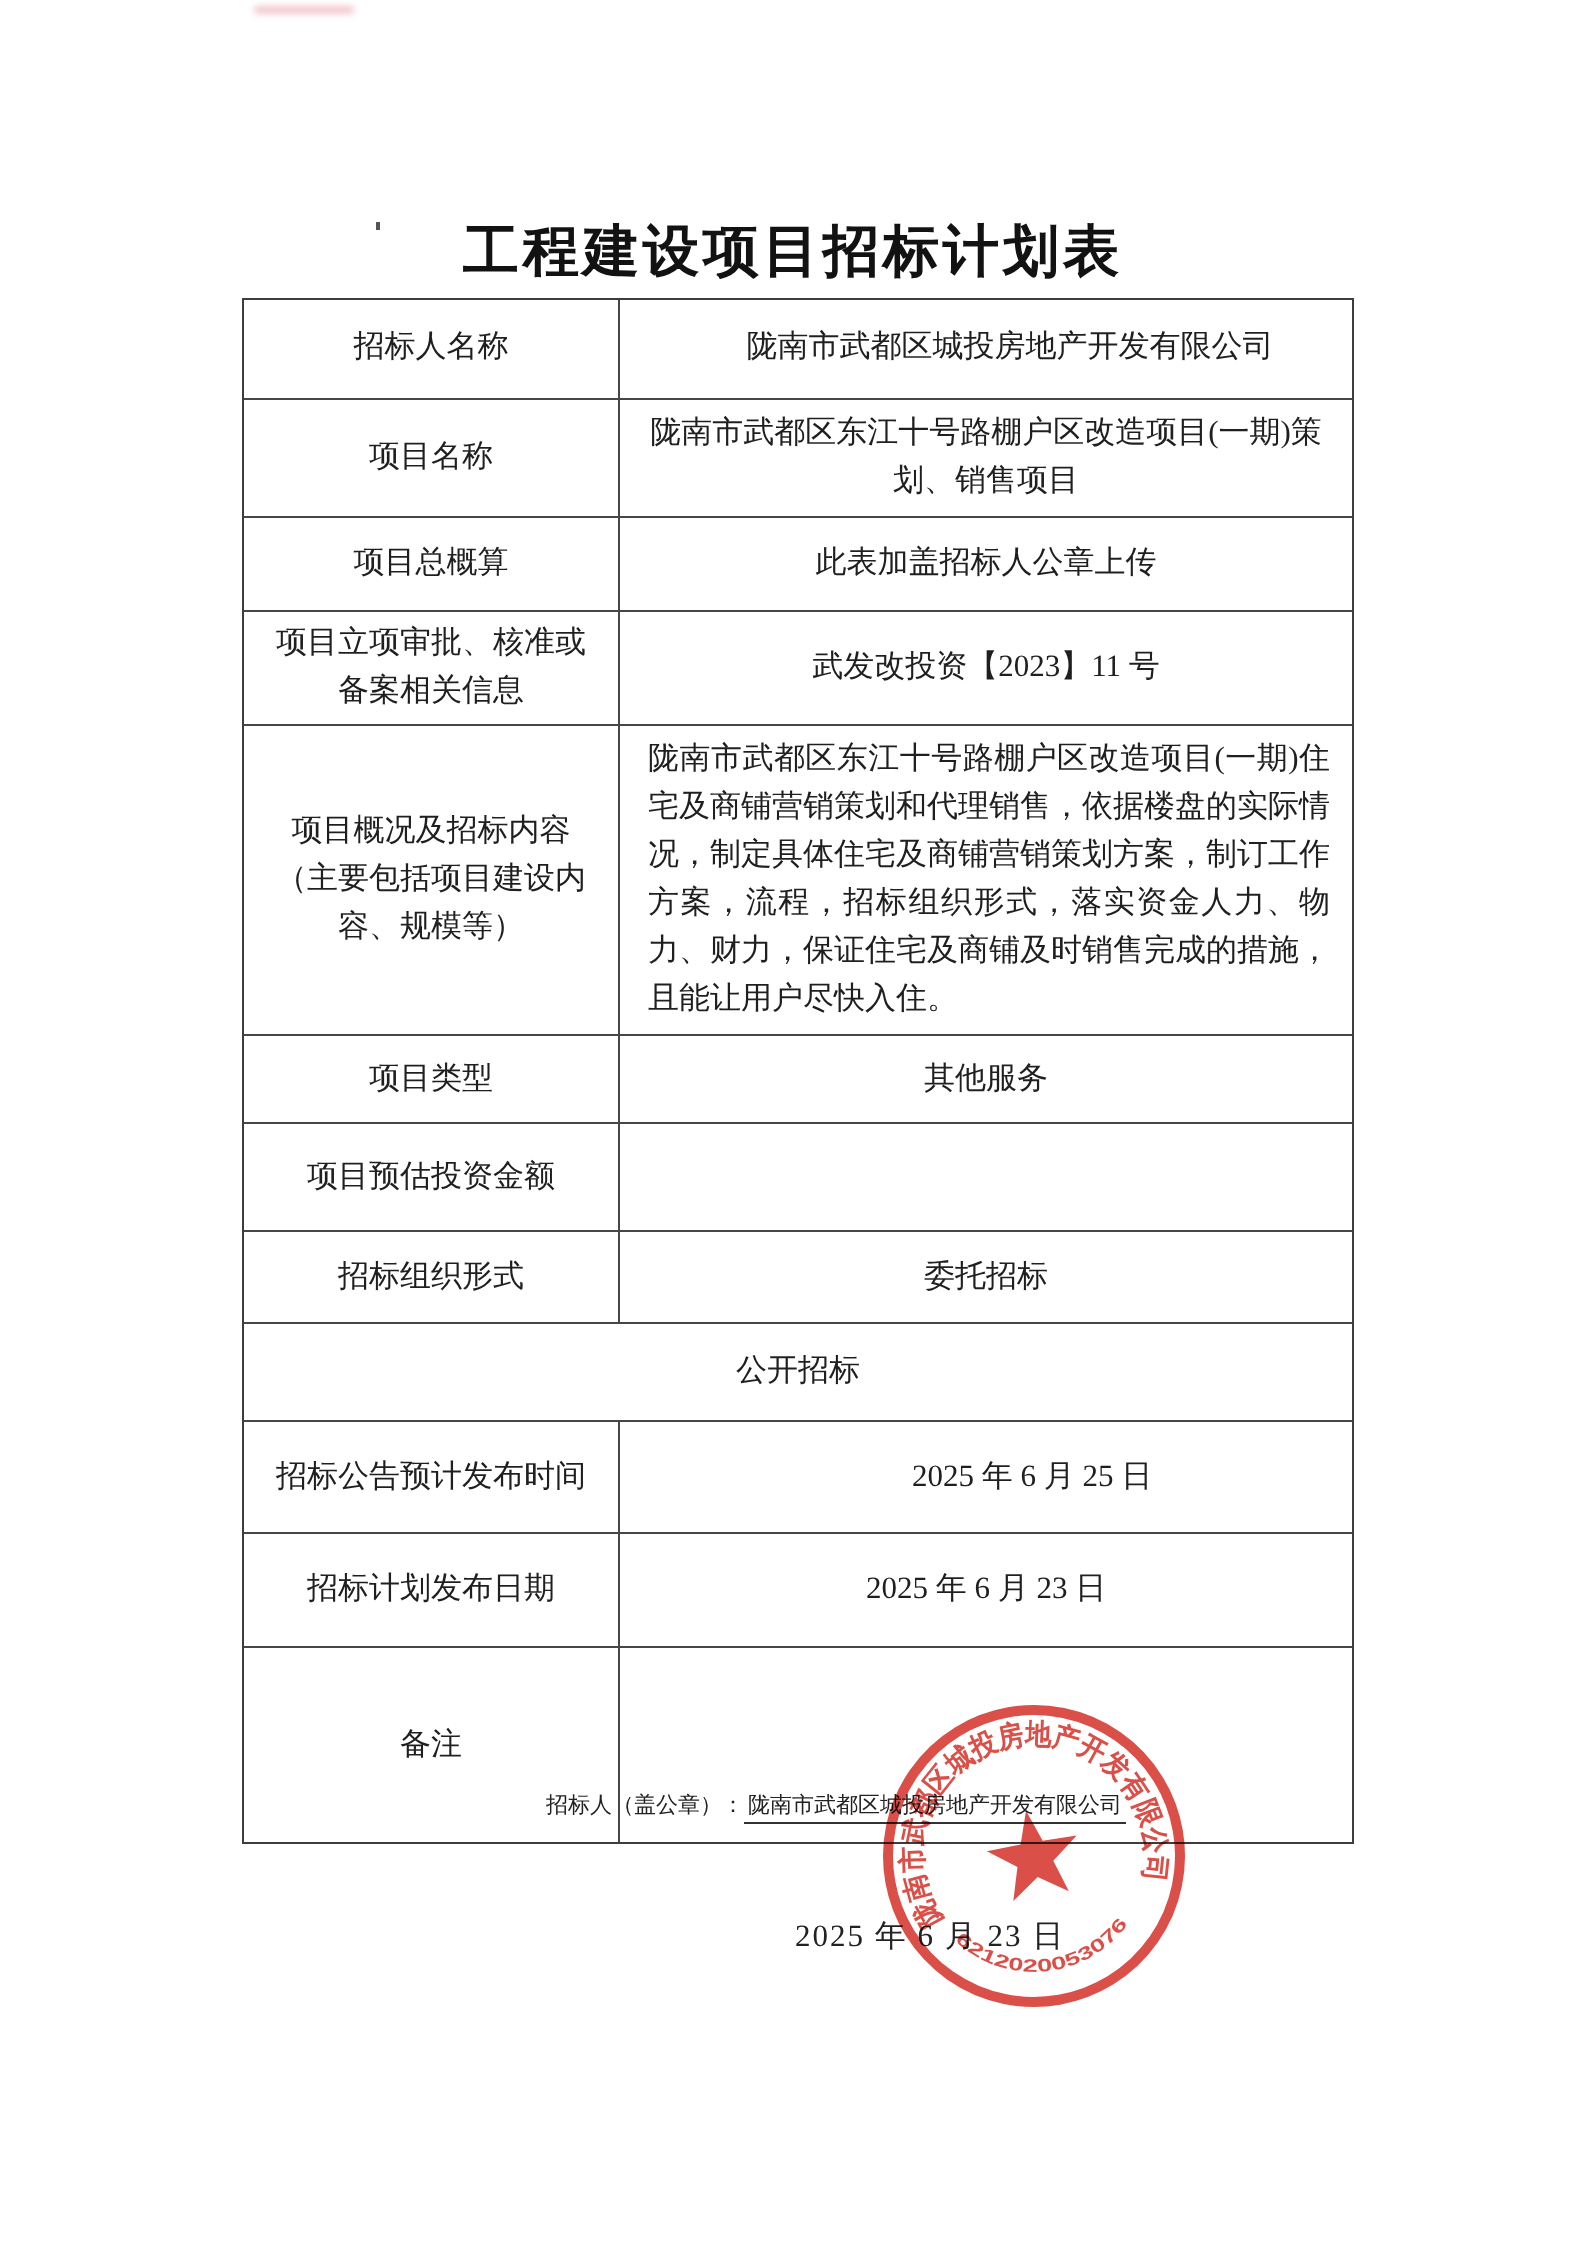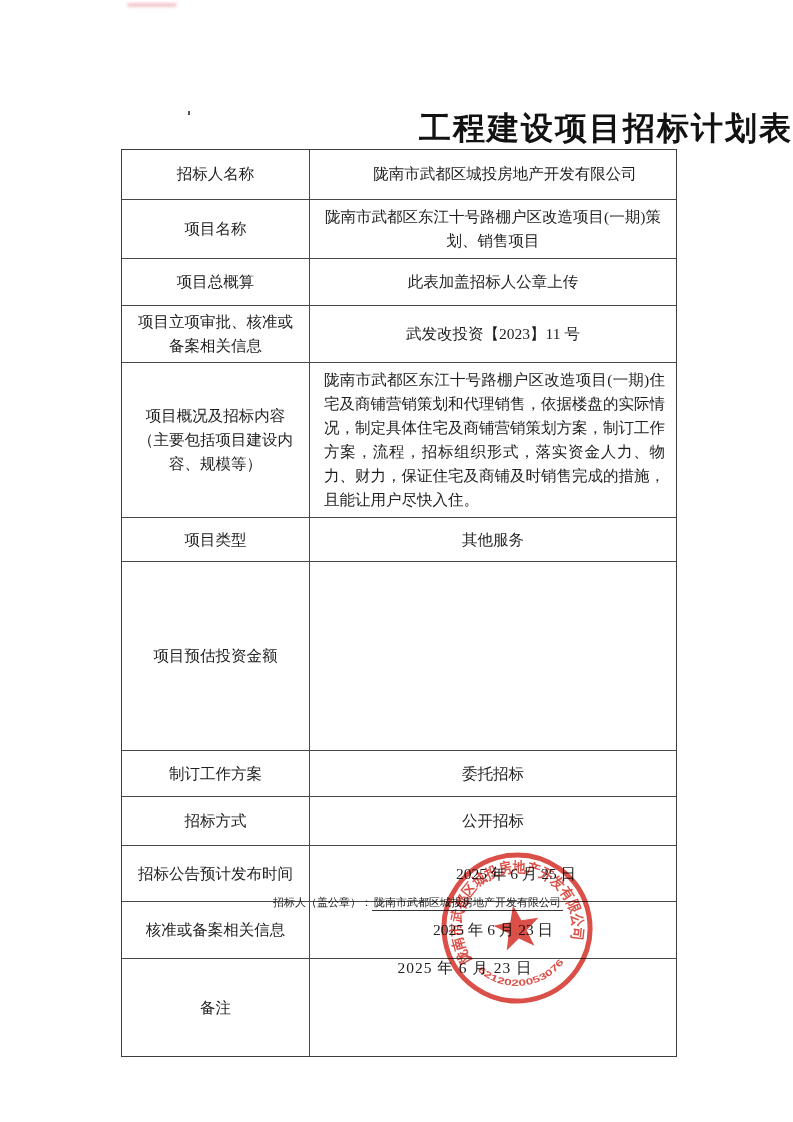--- a/index.html
+++ b/index.html
@@ -15,23 +15,23 @@
   .smudge{
     position:absolute;left:127px;top:3px;width:50px;height:4px;
     background:rgba(226,130,145,.45);filter:blur(1.5px);border-radius:2px;
   }
   .speck{
     position:absolute;left:188px;top:111px;width:2px;height:4px;
     background:#555;
   }
   .doc-title{
     position:absolute;top:107px;left:0;width:100%;
-    text-align:right;
+    text-align:center;
     font-family:"Liberation Sans","DejaVu Sans",sans-serif;
-    font-weight:bold;font-size:32px;letter-spacing:2px;color:#121212;
+    font-weight:bold;font-size:28px;letter-spacing:2px;color:#121212;
   }
   .tender-table{
     position:absolute;left:121px;top:149px;width:554px;
     border:1.5px solid #3d3d3d;
     font-size:15.5px;line-height:1.55;
   }
   .t-row{display:flex;align-items:stretch;}
   .t-row + .t-row{border-top:1px solid #474747;}
   .cell-label{
     width:188px;flex:0 0 188px;box-sizing:border-box;
@@ -46,21 +46,21 @@
   }
   .t-row.align-center .cell-value{justify-content:center;text-align:center;}
   .t-row.align-left .cell-value{justify-content:flex-start;text-align:justify;white-space:pre-line;padding:5px 11px 5px 14px;}
   
   .t-row:nth-child(1){min-height:49px;gap:24px;}
   .t-row:nth-child(2){min-height:56px;}
   .t-row:nth-child(3){min-height:46px;}
   .t-row:nth-child(4){min-height:49px;}
   .t-row:nth-child(5){min-height:127px;}
   .t-row:nth-child(6){min-height:43px;}
-  .t-row:nth-child(7){min-height:53px;flex-direction:column;}
+  .t-row:nth-child(7){min-height:53px;}
   .t-row:nth-child(8){min-height:45px;}
   .t-row:nth-child(9){min-height:48px;}
   .t-row:nth-child(10){min-height:55px;gap:46px;}
   .t-row:nth-child(11){min-height:56px;}
   .t-row:nth-child(12){min-height:97px;}
 
   .signer-line{
     position:absolute;left:273px;top:895px;
     font-size:11px;white-space:nowrap;color:#222;
   }
@@ -152,48 +152,45 @@
     </div>
 
     <div class="t-row align-left">
       <div class="cell-label">
         <span>项目预估投资金额</span>
       </div>
     </div>
 
     <div class="t-row align-center">
       <div class="cell-label">
-        <span>制订工作方案</span>
+        <span>招标组织形式</span>
       </div>
       <div class="cell-value">
         <div>委托招标</div>
       </div>
     </div>
 
     <div class="t-row align-center">
-      <div class="cell-label">
-        <span>招标方式</span>
-      </div>
       <div class="cell-value">
         <div>公开招标</div>
       </div>
     </div>
 
     <div class="t-row align-center">
       <div class="cell-label">
         <span>招标公告预计发布时间</span>
       </div>
       <div class="cell-value">
         <div>2025 年 6 月 25 日</div>
       </div>
     </div>
 
     <div class="t-row align-center">
       <div class="cell-label">
-        <span>核准或备案相关信息</span>
+        <span>招标计划发布日期</span>
       </div>
       <div class="cell-value">
         <div>2025 年 6 月 23 日</div>
       </div>
     </div>
 
     <div class="t-row align-left">
       <div class="cell-label">
         <span>备注</span>
       </div>

